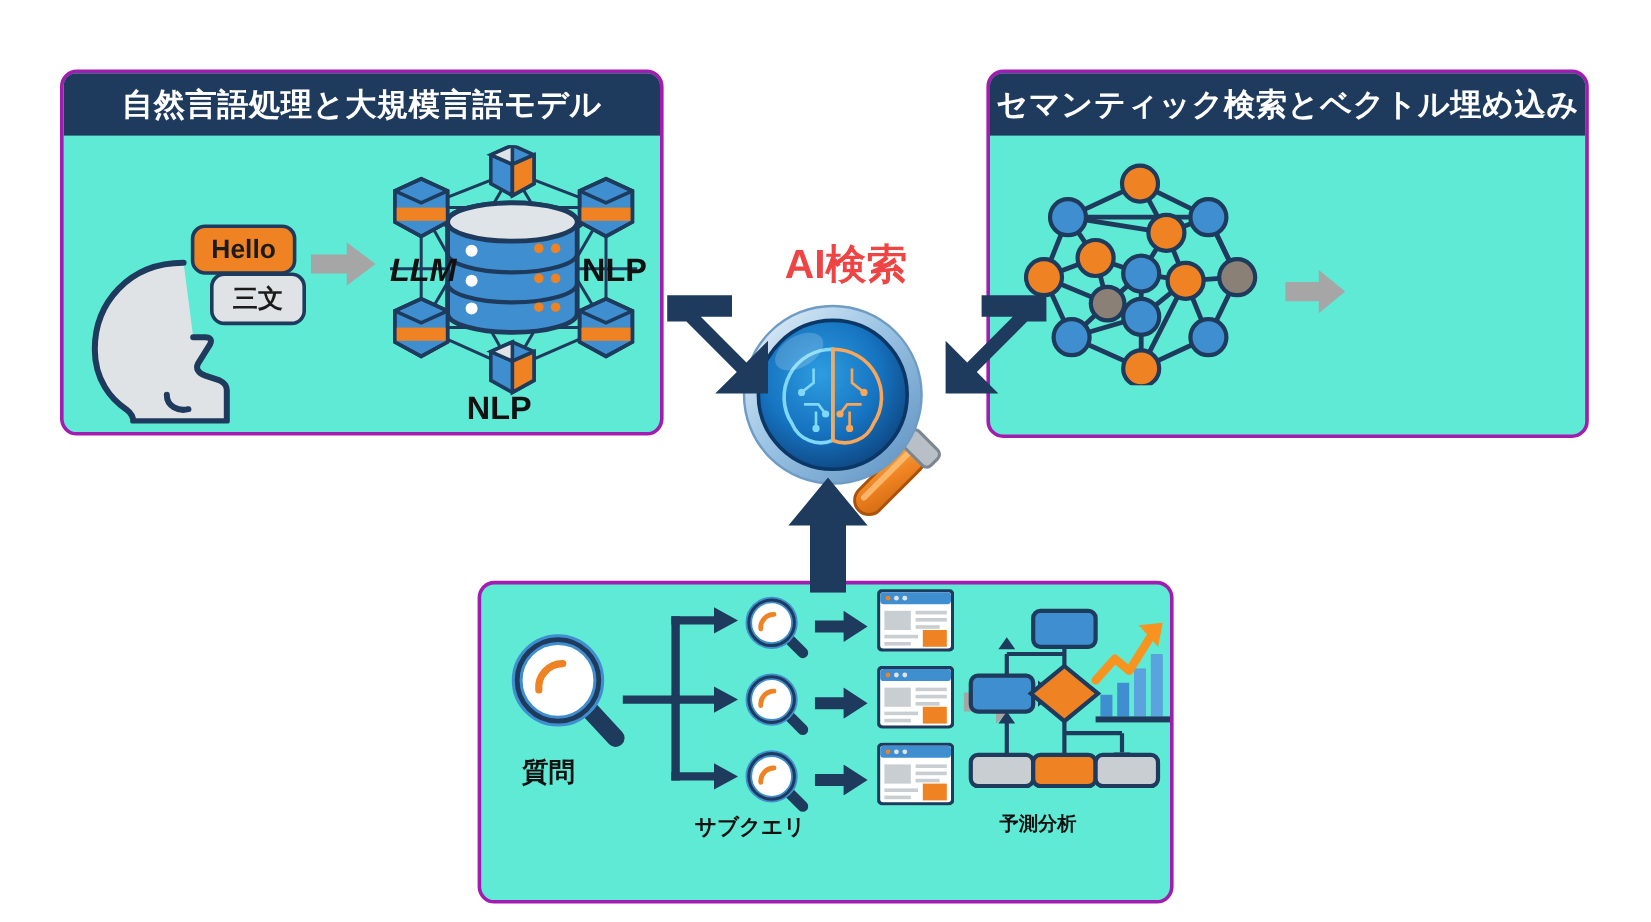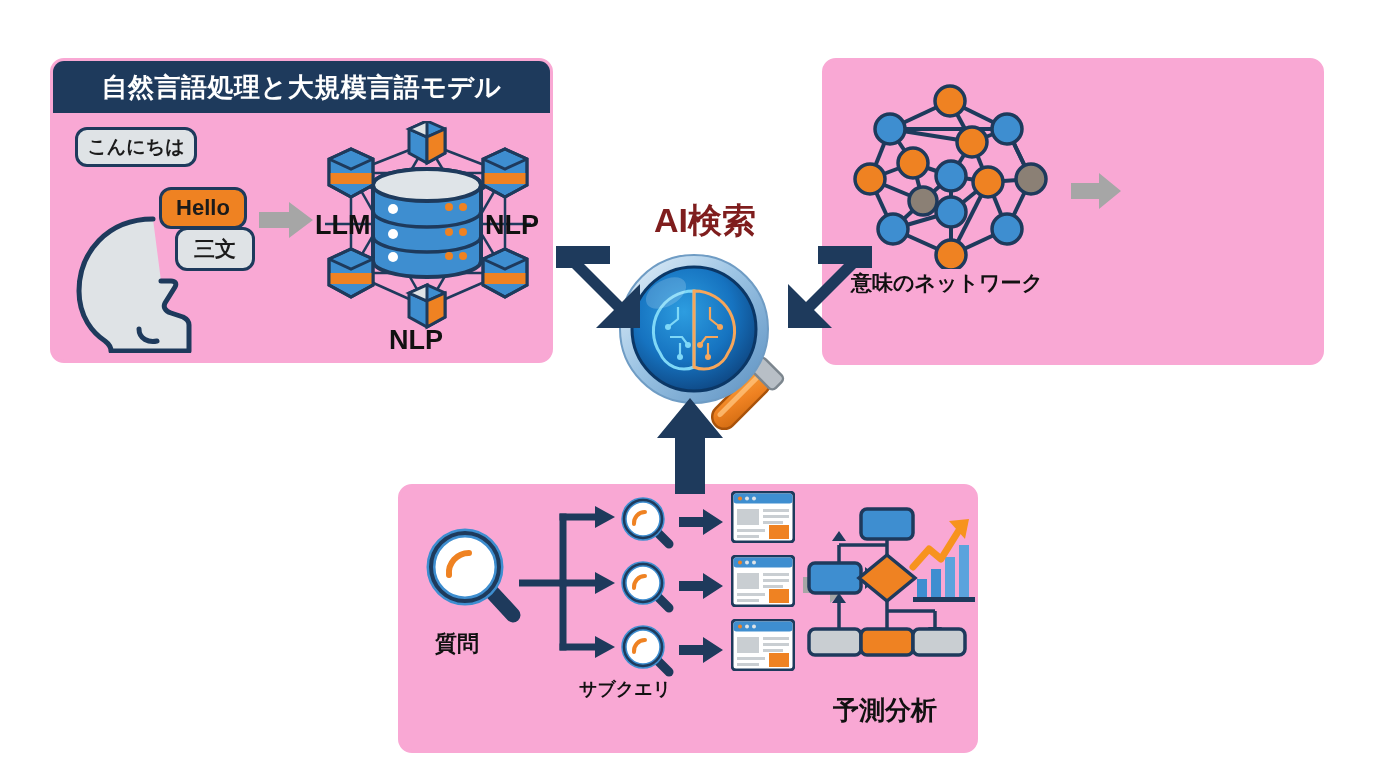--- a/index.html
+++ b/index.html
@@ -1,20 +1,20 @@
 <!DOCTYPE html>
 <html><head>
 <meta charset="utf-8">
 <style>
   html,body{margin:0;padding:0;background:#ffffff;}
   body{width:1376px;height:768px;position:relative;overflow:hidden;
        font-family:"Liberation Sans","DejaVu Sans",sans-serif;}
 
-  .panel{position:absolute;border:3px solid #f9a8d4;border-radius:14px;
-         background:#f9a8d4;box-sizing:border-box;overflow:hidden;}
+  .panel{position:absolute;border:3px solid #a21caf;border-radius:14px;
+         background:#5eead4;box-sizing:border-box;overflow:hidden;}
   .panel-header{background:#1e3a5c;color:#ffffff;font-weight:bold;
          text-align:center;letter-spacing:.5px;box-sizing:border-box;}
   .panel-body{position:relative;width:100%;box-sizing:border-box;}
 
   
   #panel-nlp{left:50px;top:58px;width:503px;height:305px;}
   #panel-nlp .panel-header{height:52px;line-height:52px;font-size:26px;}
   #panel-nlp .panel-body{height:250px;}
 
   #panel-semantic{left:822px;top:58px;width:502px;height:307px;}
@@ -24,21 +24,21 @@
   #panel-fanout{left:398px;top:484px;width:580px;height:269px;}
   #panel-fanout .panel-header{height:50px;line-height:50px;font-size:25px;}
   #panel-fanout .panel-body{height:220px;}
 
   
   .abs{position:absolute;}
   .lbl{position:absolute;font-weight:bold;color:#111;white-space:nowrap;}
 
   
   #center-title{position:absolute;left:590px;top:198px;width:230px;
-      text-align:center;font-size:34px;font-weight:bold;color:#7f1d1d;}
+      text-align:center;font-size:34px;font-weight:bold;color:#ef4444;}
   #center-glass{position:absolute;left:608px;top:245px;width:206px;height:206px;}
 
   
   .bubble{position:absolute;border:3px solid #1e3a5c;border-radius:12px;
       font-weight:bold;display:flex;align-items:center;justify-content:center;
       box-sizing:border-box;}
   .bubble.grey{background:#dfe3e6;color:#1b1b1b;}
   .bubble.orange{background:#ef8222;color:#1b1b1b;margin-top:24px;}
   .bubble .tail{position:absolute;width:0;height:0;}
 </style>
@@ -49,27 +49,20 @@
   <div class="panel-header">自然言語処理と大規模言語モデル</div>
   <div class="panel-body">
 
     <svg class="abs" style="left:12px;top:100px;" width="140" height="140">
       <path d="M88 6 C42 6 14 40 14 78 C14 104 28 120 40 128 C44 131 46 134 46 138
                L124 138 L124 112 C124 108 122 106 118 104 L106 100
                C100 98 98 94 100 90 L110 74 C112 70 110 68 106 68 L96 68" fill="#dfe3e6" stroke="#1e3a5c" stroke-width="5" stroke-linejoin="round" stroke-linecap="round"></path>
       <path d="M74 116 C74 126 84 130 92 128" fill="none" stroke="#1e3a5c" stroke-width="5" stroke-linecap="round"></path>
     </svg>
 
-    <div class="bubble grey" style="left:22px;top:14px;width:122px;height:40px;font-size:19px;">
-      <span>こんにちは</span>
-      <svg class="tail" style="left:18px;top:37px;" width="30" height="22">
-        <path d="M2 0 L26 0 L6 20 Z" fill="#dfe3e6" stroke="#1e3a5c" stroke-width="3"></path>
-        <path d="M3 1 L25 1" stroke="#dfe3e6" stroke-width="4"></path>
-      </svg>
-    </div>
 
     <div class="bubble orange" style="left:106px;top:50px;width:88px;height:42px;font-size:22px;">
       <span>Hello</span>
       <svg class="tail" style="left:14px;top:39px;" width="30" height="24">
         <path d="M2 0 L26 0 L8 22 Z" fill="#ef8222" stroke="#1e3a5c" stroke-width="3"></path>
         <path d="M3 1 L25 1" stroke="#ef8222" stroke-width="4"></path>
       </svg>
     </div>
 
     <div class="bubble grey" style="left:122px;top:114px;width:80px;height:44px;font-size:21px;">
@@ -154,27 +147,28 @@
         <path d="M20 138 L42 128 L64 138 L64 164 L42 176 L20 164 Z" fill="none" stroke="#1e3a5c" stroke-width="3"></path>
       </g>
       <g>
         <path d="M174 138 L196 128 L218 138 L218 164 L196 176 L174 164 Z" fill="#3e8ed0" stroke="#1e3a5c" stroke-width="3"></path>
         <path d="M174 138 L196 148 L218 138" fill="none" stroke="#1e3a5c" stroke-width="3"></path>
         <rect x="174" y="152" width="44" height="11" fill="#ef8222" stroke="none"></rect>
         <path d="M174 138 L196 128 L218 138 L218 164 L196 176 L174 164 Z" fill="none" stroke="#1e3a5c" stroke-width="3"></path>
       </g>
     </svg>
 
-    <div class="lbl" style="left:262px;top:97px;font-size:27px;">LLM</div>
+    <div class="lbl" style="left:272px;top:97px;font-size:27px;font-style:italic;">LLM</div>
     <div class="lbl" style="left:432px;top:97px;font-size:27px;">NLP</div>
     <div class="lbl" style="left:336px;top:212px;font-size:27px;">NLP</div>
   </div>
 </div>
 
 <div class="panel" id="panel-semantic">
+  <div class="panel-header">セマンティック検索とベクトル埋め込み</div>
   <div class="panel-body">
 
     <svg class="abs" style="left:20px;top:18px;" width="230" height="190">
       <g stroke="#1e3a5c" stroke-width="4" fill="none">
         <line x1="105" y1="22" x2="45" y2="50"></line>
           <line x1="105" y1="22" x2="162" y2="50"></line>
         <line x1="105" y1="22" x2="127" y2="63"></line>
           <line x1="45" y1="50" x2="162" y2="50"></line>
         <line x1="45" y1="50" x2="68" y2="84"></line>
           <line x1="45" y1="50" x2="25" y2="100"></line>
@@ -219,21 +213,20 @@
         <circle cx="48" cy="150" r="15" fill="#3e8ed0"></circle>
         <circle cx="162" cy="150" r="15" fill="#3e8ed0"></circle>
         <circle cx="106" cy="176" r="15" fill="#ef8222"></circle>
       </g>
     </svg>
 
     <svg class="abs" style="left:246px;top:112px;" width="52" height="38">
       <path d="M0 10 L28 10 L28 0 L50 18 L28 36 L28 26 L0 26 Z" fill="#a6a6a6"></path>
     </svg>
 
-    <div class="lbl" style="left:26px;top:208px;font-size:21px;">意味のネットワーク</div>
   </div>
 </div>
 
 <div class="panel" id="panel-fanout">
   <div class="panel-body">
 
     <svg class="abs" style="left:22px;top:38px;" width="100" height="100">
       <line x1="66" y1="64" x2="90" y2="90" stroke="#1e3a5c" stroke-width="15" stroke-linecap="round"></line>
       <circle cx="42" cy="42" r="34" fill="#ffffff" stroke="#3e8ed0" stroke-width="9"></circle>
       <circle cx="42" cy="42" r="34" fill="none" stroke="#1e3a5c" stroke-width="4"></circle>
@@ -357,21 +350,21 @@
         <rect x="146" y="56" width="10" height="40" fill="#5ba3dd"></rect>
         <rect x="160" y="44" width="10" height="52" fill="#5ba3dd"></rect>
         <rect x="114" y="96" width="62" height="5" fill="#1e3a5c"></rect>
       </g>
       <path d="M114 66 L130 48 L142 58 L162 26" fill="none" stroke="#f7931e" stroke-width="7" stroke-linecap="round" stroke-linejoin="round"></path>
       <path d="M150 20 L170 18 L166 38 Z" fill="#f7931e"></path>
     </svg>
 
     <div class="lbl" style="left:34px;top:142px;font-size:22px;">質問</div>
     <div class="lbl" style="left:178px;top:190px;font-size:18px;">サブクエリ</div>
-    <div class="lbl" style="left:432px;top:190px;font-size:26px;margin-top:16px;">予測分析</div>
+    <div class="lbl" style="left:432px;top:190px;font-size:16px;">予測分析</div>
   </div>
 </div>
 
 <div id="center-title">AI検索</div>
 
 <svg id="center-glass" viewBox="0 0 206 206">
   <defs>
     <radialGradient id="lensG" cx="42%" cy="36%" r="72%">
       <stop offset="0%" stop-color="#2d9de0"></stop>
       <stop offset="55%" stop-color="#1673c0"></stop>

